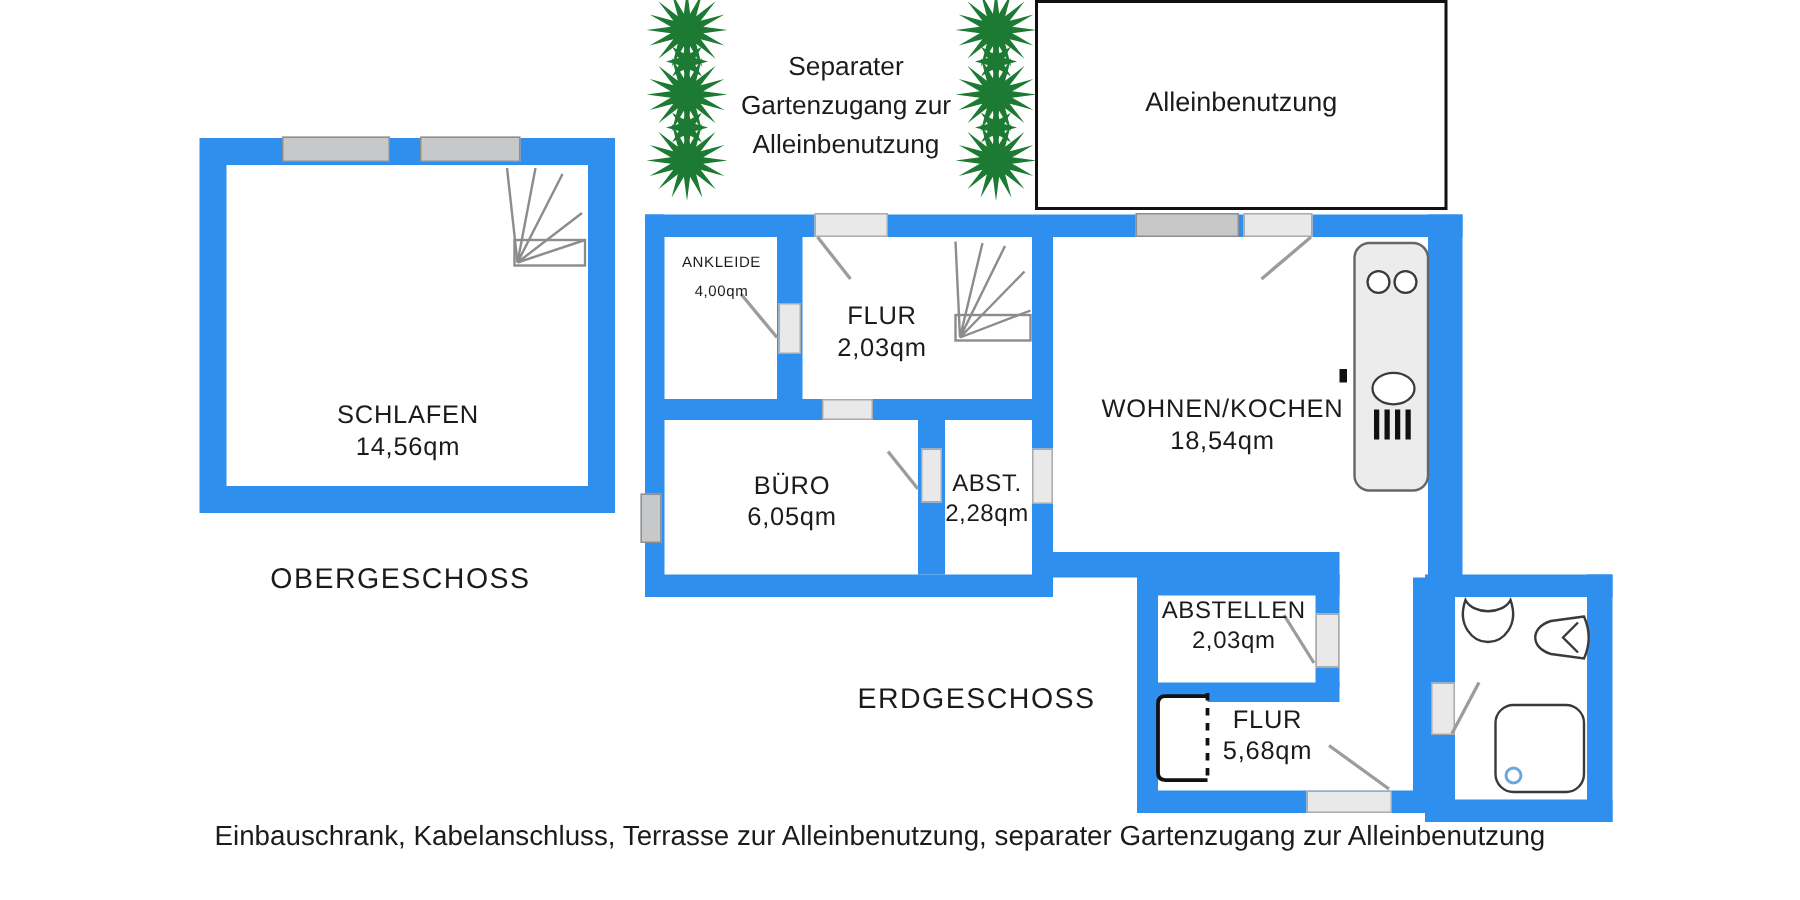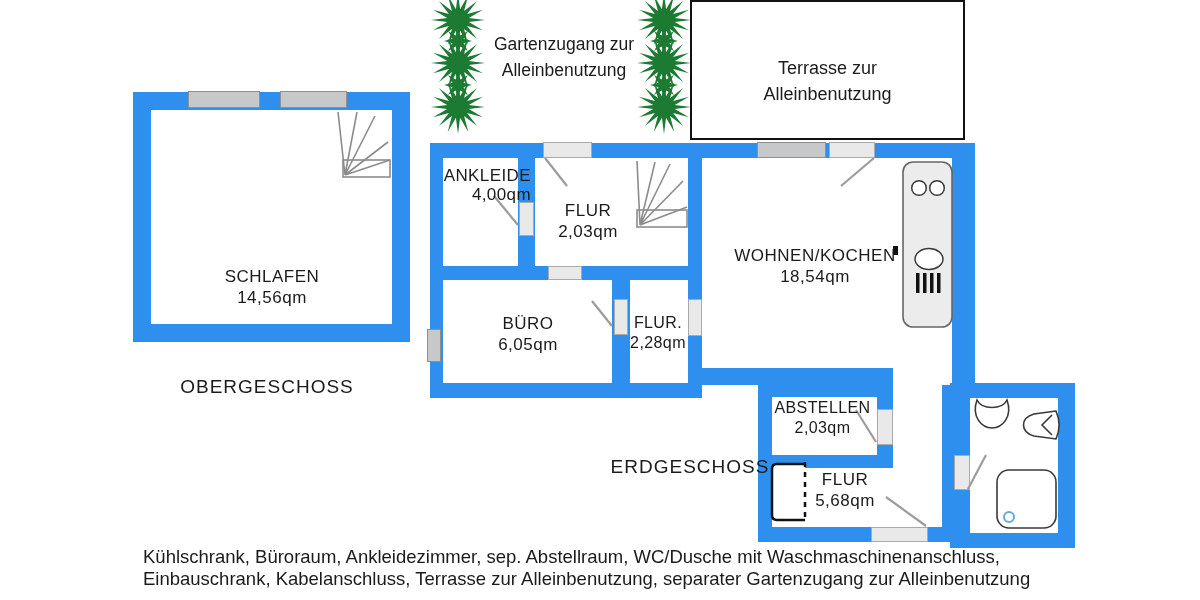--- a/index.html
+++ b/index.html
@@ -6,21 +6,21 @@
   #canvas{position:relative;width:1200px;height:600px;overflow:hidden;
           font-family:"Liberation Sans",sans-serif;color:#1b1b1b;background:#fff;}
   :root{--wall:#2F8FEE;--tree:#1C7A32;--win:#C6C8CA;--door:#E9E9E9;--ink:#1b1b1b;}
   .w{position:absolute;background:var(--wall);}
   .win{position:absolute;background:var(--win);border:1px solid #8f8f8f;box-sizing:border-box;}
   .door-op{position:absolute;background:var(--door);border:1px solid #aaa;box-sizing:border-box;}
   .lbl{position:absolute;text-align:center;color:var(--ink);}
   .lbl div{white-space:nowrap;}
   .r17{font-size:17px;line-height:21px;letter-spacing:.5px;}
   .r16{font-size:16px;line-height:20px;letter-spacing:.4px;}
-  .r14{font-size:17px;line-height:19px;letter-spacing:.4px;text-align:right;}
+  .r14{font-size:10px;line-height:19px;letter-spacing:.4px;}
   .floor{font-size:19px;letter-spacing:1px;margin-top:28px;}
   .note{font-size:17.5px;line-height:26px;}
   .terr{font-size:18px;line-height:26px;}
   .desc{position:absolute;left:143px;top:546px;width:980px;font-size:18.5px;line-height:22px;text-align:left;}
   #og{position:absolute;left:133px;top:92px;width:277px;height:250px;
       border:18px solid var(--wall);background:#fff;box-sizing:border-box;}
   #terrasse{position:absolute;left:690px;top:0px;width:275px;height:140px;
       border:2px solid #111;background:#fff;box-sizing:border-box;}
   svg.overlay{position:absolute;left:0;top:0;pointer-events:none;}
   .tree{fill:var(--tree);}
@@ -134,66 +134,65 @@
       <circle cx="1009" cy="517" r="5" fill="#fff" stroke="#6aa7dc" stroke-width="2"></circle>
     </g>
 
     <g>
       <path d="M805,464 L777,464 Q772,464 772,469 L772,515 Q772,520 777,520 L805,520" fill="#fff" stroke="#111" stroke-width="2.5"></path>
       <path d="M805,462 L805,522" fill="none" stroke="#111" stroke-width="2.5" stroke-dasharray="5,5"></path>
     </g>
   </svg>
 
   <div class="lbl note" style="left:464px;top:31px;width:200px;">
+    <div>Separater</div>
     <div>Gartenzugang zur</div>
     <div>Alleinbenutzung</div>
   </div>
   <div class="lbl terr" style="left:692px;top:55px;width:271px;">
-    <div>Terrasse zur</div>
     <div>Alleinbenutzung</div>
   </div>
 
   <div class="lbl r17" style="left:182px;top:266px;width:180px;">
     <div>SCHLAFEN</div>
     <div>14,56qm</div>
   </div>
   <div class="lbl floor" style="left:157px;top:348px;width:220px;">
     <div>OBERGESCHOSS</div>
   </div>
 
   <div class="lbl r14" style="left:431px;top:166px;width:100px;">
     <div>ANKLEIDE</div>
     <div>4,00qm</div>
   </div>
   <div class="lbl r17" style="left:538px;top:200px;width:100px;">
     <div>FLUR</div>
     <div>2,03qm</div>
   </div>
-  <div class="lbl r17" style="left:715px;top:245px;width:200px;">
+  <div class="lbl r17" style="left:715px;top:262px;width:200px;">
     <div>WOHNEN/KOCHEN</div>
     <div>18,54qm</div>
   </div>
   <div class="lbl r17" style="left:468px;top:313px;width:120px;">
     <div>BÜRO</div>
     <div>6,05qm</div>
   </div>
   <div class="lbl r16" style="left:618px;top:313px;width:80px;">
-    <div>FLUR.</div>
+    <div>ABST.</div>
     <div>2,28qm</div>
   </div>
   <div class="lbl r16" style="left:770px;top:398px;width:105px;">
     <div>ABSTELLEN</div>
     <div>2,03qm</div>
   </div>
   <div class="lbl r17" style="left:795px;top:469px;width:100px;">
     <div>FLUR</div>
     <div>5,68qm</div>
   </div>
-  <div class="lbl floor" style="left:580px;top:428px;width:220px;text-align:center;">
+  <div class="lbl floor" style="left:541px;top:428px;width:220px;text-align:center;">
     <div>ERDGESCHOSS</div>
   </div>
 
   <div class="desc">
-    <div>Kühlschrank, Büroraum, Ankleidezimmer, sep. Abstellraum, WC/Dusche mit Waschmaschinenanschluss,</div>
     <div>Einbauschrank, Kabelanschluss, Terrasse zur Alleinbenutzung, separater Gartenzugang zur Alleinbenutzung</div>
   </div>
 
 </div>
 
 </body></html>

